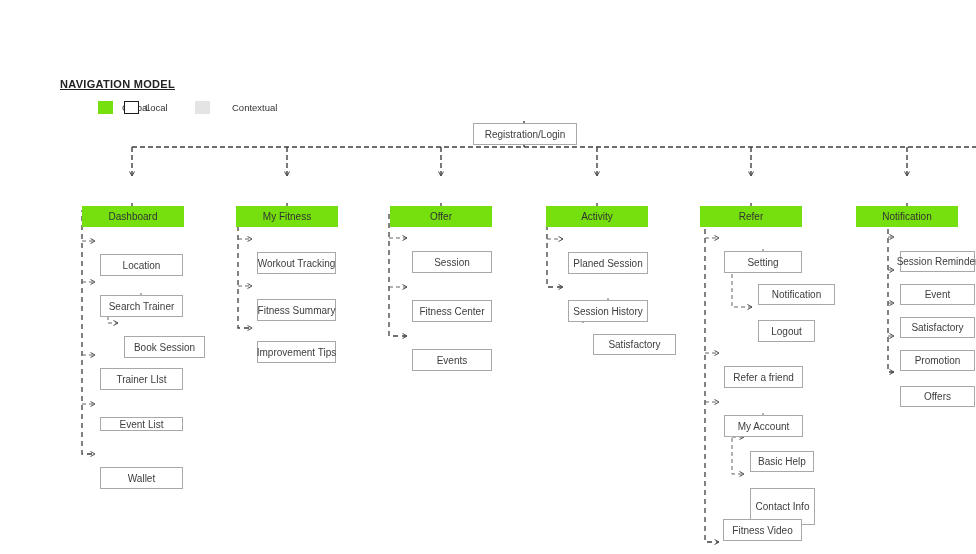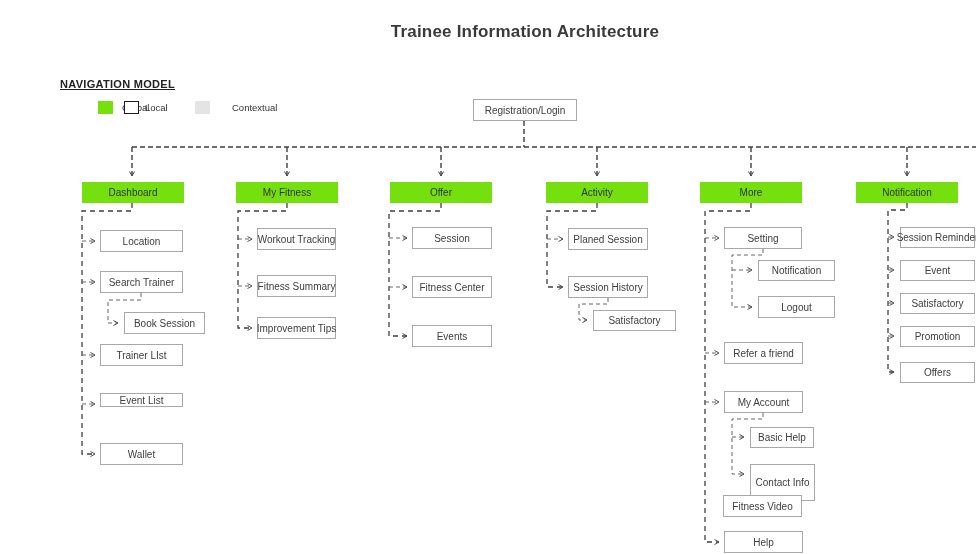--- a/index.html
+++ b/index.html
@@ -19,21 +19,21 @@
   .legend-item{
     position:absolute;top:101px;display:flex;align-items:center;gap:9px;
     font-size:9.5px;color:#333;
   }
   .swatch{width:15px;height:13px;display:inline-block;box-sizing:border-box;}
   .sw-global{background:var(--c-global,#75e00e);}
   .sw-local{background:#fff;border:1px solid #1c1c1c;}
   .sw-contextual{background:var(--c-contextual,#e4e4e4);}
   .node{
     position:absolute;display:flex;align-items:center;justify-content:center;
-    box-sizing:border-box;font-size:10px;color:#3d3d3d;white-space:nowrap;
+    box-sizing:border-box;font-size:10px;color:#3d3d3d;white-space:nowrap;margin-top:24px;
   }
   .wnode{background:#ffffff;border:1px solid #a8a8a8;}
   .gnode{background:var(--c-global,#75e00e);border:none;color:#333;}
   svg.connectors{position:absolute;left:0;top:0;}
   .c1{fill:none;stroke:#3f3f3f;stroke-width:1.4;stroke-dasharray:5 3;}
   .c2{fill:none;stroke:#3f3f3f;stroke-width:1.3;stroke-dasharray:5 4;}
   .c3{fill:none;stroke:#666666;stroke-width:1;stroke-dasharray:4 3;}
 </style>
 </head>
 <body>
@@ -84,21 +84,20 @@
     <path class="c3" d="M763,413 V419 H732 V474 H744" marker-end="url(#arr)"></path>
     <path class="c3" d="M732,437 H744" marker-end="url(#arr)"></path>
 
     <path class="c2" d="M907,203 V210 H888 V372 H894" marker-end="url(#arr)"></path>
     <path class="c3" d="M888,237 H894" marker-end="url(#arr)"></path>
     <path class="c3" d="M888,270 H894" marker-end="url(#arr)"></path>
     <path class="c3" d="M888,303 H894" marker-end="url(#arr)"></path>
     <path class="c3" d="M888,336 H894" marker-end="url(#arr)"></path>
   </svg>
 
-  <div class="title">Trainee Information Architecture</div>
   <div class="section-label">NAVIGATION MODEL</div>
 
   <div class="legend-item" style="left:60px;padding-left:38px;">
     <span class="swatch sw-global"></span>
     <span>Global</span>
   </div>
   <div class="legend-item" style="left:124px;gap:6px;">
     <span class="swatch sw-local"></span>
     <span>Local</span>
   </div>
@@ -106,21 +105,21 @@
     <span class="swatch sw-contextual"></span>
     <span>Contextual</span>
   </div>
 
   <div class="node wnode" style="left:473px;top:99px;width:104px;height:22px">Registration/Login</div>
 
   <div class="node gnode" style="left:82px;top:182px;width:102px;height:21px">Dashboard</div>
   <div class="node gnode" style="left:236px;top:182px;width:102px;height:21px">My Fitness</div>
   <div class="node gnode" style="left:390px;top:182px;width:102px;height:21px">Offer</div>
   <div class="node gnode" style="left:546px;top:182px;width:102px;height:21px">Activity</div>
-  <div class="node gnode" style="left:700px;top:182px;width:102px;height:21px">More</div>
+  <div class="node gnode" style="left:700px;top:182px;width:102px;height:21px">Refer</div>
   <div class="node gnode" style="left:856px;top:182px;width:102px;height:21px">Notification</div>
 
   <div class="node wnode" style="left:100px;top:230px;width:83px;height:22px">Location</div>
   <div class="node wnode" style="left:100px;top:271px;width:83px;height:22px">Search Trainer</div>
   <div class="node wnode" style="left:124px;top:312px;width:81px;height:22px">Book Session</div>
   <div class="node wnode" style="left:100px;top:344px;width:83px;height:22px">Trainer LIst</div>
   <div class="node wnode" style="left:100px;top:393px;width:83px;height:14px">Event List</div>
   <div class="node wnode" style="left:100px;top:443px;width:83px;height:22px">Wallet</div>
 
   <div class="node wnode" style="left:257px;top:228px;width:79px;height:22px">Workout Tracking</div>
@@ -130,21 +129,21 @@
   <div class="node wnode" style="left:412px;top:227px;width:80px;height:22px">Session</div>
   <div class="node wnode" style="left:412px;top:276px;width:80px;height:22px">Fitness Center</div>
   <div class="node wnode" style="left:412px;top:325px;width:80px;height:22px">Events</div>
 
   <div class="node wnode" style="left:568px;top:228px;width:80px;height:22px">Planed Session</div>
   <div class="node wnode" style="left:568px;top:276px;width:80px;height:22px">Session History</div>
   <div class="node wnode" style="left:593px;top:310px;width:83px;height:21px">Satisfactory</div>
 
   <div class="node wnode" style="left:724px;top:227px;width:78px;height:22px">Setting</div>
   <div class="node wnode" style="left:758px;top:260px;width:77px;height:21px">Notification</div>
-  <div class="node wnode" style="left:758px;top:296px;width:77px;height:22px">Logout</div>
+  <div class="node wnode" style="left:758px;top:296px;width:57px;height:22px">Logout</div>
   <div class="node wnode" style="left:724px;top:342px;width:79px;height:22px">Refer a friend</div>
   <div class="node wnode" style="left:724px;top:391px;width:79px;height:22px">My Account</div>
   <div class="node wnode" style="left:750px;top:427px;width:64px;height:21px">Basic Help</div>
   <div class="node wnode" style="left:750px;top:464px;width:65px;height:37px">Contact Info</div>
   <div class="node wnode" style="left:723px;top:495px;width:79px;height:22px">Fitness Video</div>
   <div class="node wnode" style="left:724px;top:531px;width:79px;height:22px">Help</div>
 
   <div class="node wnode" style="left:900px;top:227px;width:75px;height:21px">Session Reminder</div>
   <div class="node wnode" style="left:900px;top:260px;width:75px;height:21px">Event</div>
   <div class="node wnode" style="left:900px;top:293px;width:75px;height:21px">Satisfactory</div>

